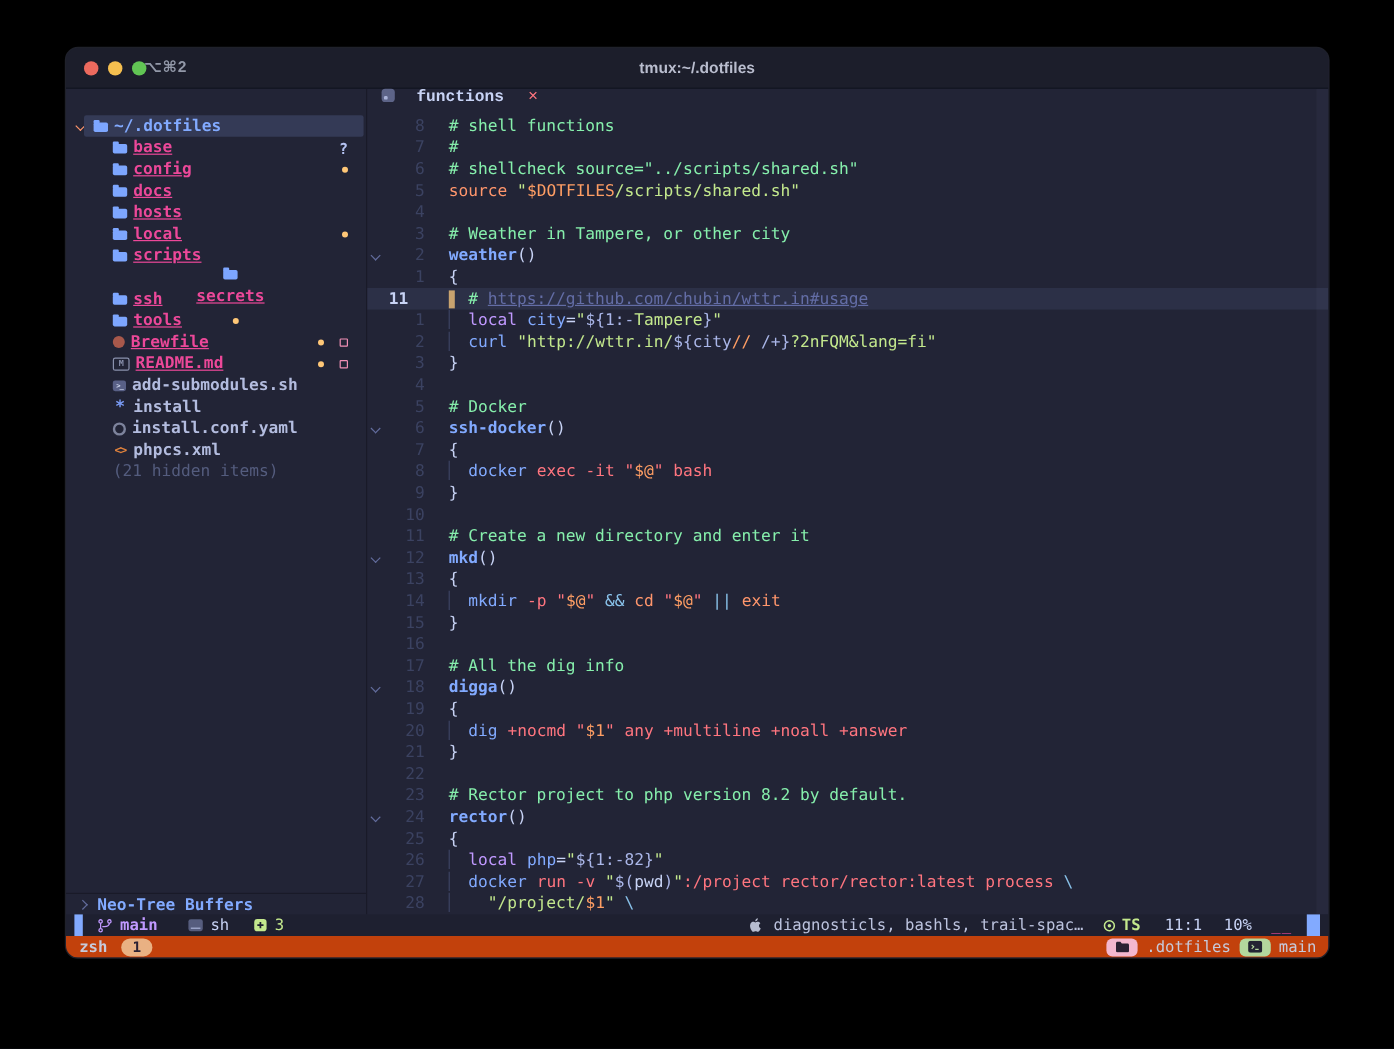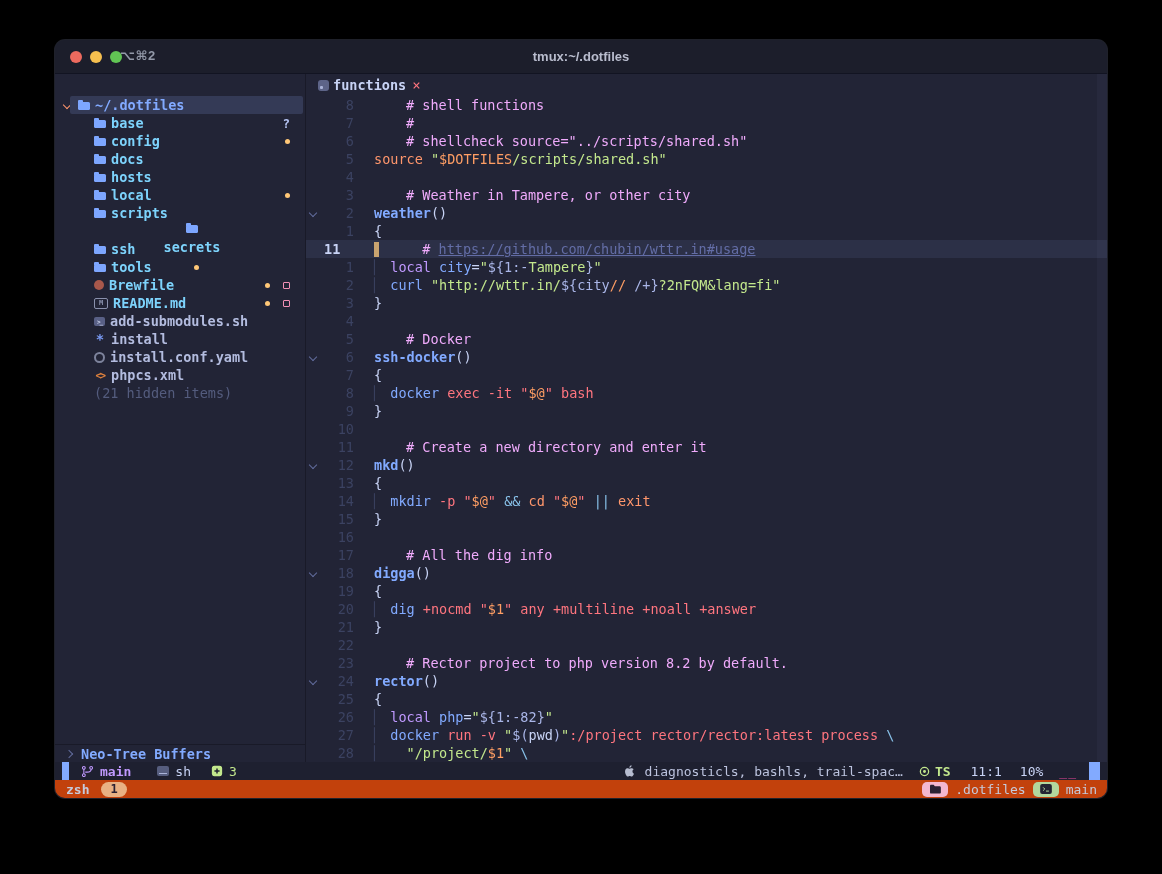--- a/index.html
+++ b/index.html
@@ -12,34 +12,34 @@
   .titlebar{height:33px;background:#1c1e2b;border-bottom:1px solid #121422;position:relative;
             display:flex;align-items:center;justify-content:center;}
   .lights{position:absolute;left:15px;top:11px;display:flex;gap:8px;}
   .light{width:12px;height:12px;border-radius:50%;}
   .l-close{background:#ec6a5e;}.l-min{background:#f5bf4f;}.l-zoom{background:#61c554;}
   .shortcut{position:absolute;left:65px;top:8px;color:#9298a8;
             font:600 13px "Liberation Sans","DejaVu Sans",sans-serif;letter-spacing:.5px;}
   .wtitle{color:#b9bdce;font:700 13px "Liberation Sans","DejaVu Sans",sans-serif;}
   
   .vsep{position:absolute;left:250px;top:34px;width:1px;height:688px;background:#191a28;}
-  .tabline{position:absolute;left:251px;top:34px;right:0;height:22px;display:flex;align-items:center;
-           padding-left:12px;gap:4px;}
+  .tabline{position:absolute;left:251px;top:34px;right:0;height:22px;display:flex;
+           padding-left:12px;gap:18px;font-family:Liberation Mono, monospace;}
   .tabicon{width:11px;height:11px;background:#5d6488;border-radius:3px;position:relative;flex:none;}
   .tabicon::after{content:"";position:absolute;left:2px;bottom:2px;width:3px;height:3px;
                   background:#aab3d8;border-radius:1px;}
   .tablabel{color:#c8d3f5;font-weight:700;font-size:13.5px;}
   .tabclose{color:#ff757f;font-size:14px;line-height:1;margin-left:2px;}
   
   .side-rows{position:absolute;left:0;top:56px;width:250px;height:648px;padding:0 2px 0 15px;
              box-sizing:border-box;font-size:13.5px;}
   .srow{height:18px;display:flex;align-items:center;gap:5px;box-sizing:border-box;padding-right:13px;}
   .srow.sel{background:#343a56;border-radius:2px;}
   .slabel{font-weight:700;white-space:pre;}
-  .c-blue{color:#82aaff;}.c-yellow{color:#7dd3fc;}.c-fg{color:#b3bcdf;font-weight:600;}
+  .c-blue{color:#82aaff;}.c-yellow{color:#ec4899;text-decoration:underline;}.c-fg{color:#b3bcdf;font-weight:600;}
   .c-muted{color:#545c7e;font-weight:400;}
   .spacer{flex:1;}
   .ntitle-row{position:absolute;left:7px;top:56px;height:18px;display:flex;align-items:center;gap:9px;
               padding-left:2px;}
   .ntitle{color:#82aaff;font-weight:700;font-size:13.5px;}
   .chev{width:5px;height:5px;border-left:1.6px solid #626c9c;border-bottom:1.6px solid #626c9c;
         transform:rotate(-45deg);display:inline-block;}
   .chev-o{border-color:#ff966c;}
   .chev-r{transform:rotate(-135deg);}
   
@@ -68,21 +68,21 @@
   .code{position:absolute;left:251px;top:56px;right:0;height:666px;overflow:hidden;}
   .crow{height:18px;display:flex;align-items:center;font-size:13.5px;}
   .crow.cursorline{background:#2c3047;}
   .fold{width:14px;flex:none;display:flex;justify-content:center;align-items:center;}
   .lnum{width:34px;flex:none;text-align:right;color:#3b4261;white-space:pre;}
   .lnum.cur-n{text-align:left;color:#c8d3f5;font-weight:700;padding-left:4px;width:30px;}
   .ltext{padding-left:20px;white-space:pre;}
   .g{color:#3b4261;}
   .cursor-block{display:inline-block;width:0.62ch;height:15px;background:#c9a36f;
                 vertical-align:text-bottom;margin-right:0.38ch;}
-  .tk-cm{color:#f0abfc;margin-left:32px;} .tk-cmu{color:#636da6;text-decoration:underline;}
+  .tk-cm{color:#86efac;} .tk-cmu{color:#636da6;text-decoration:underline;}
   .tk-kw{color:#ff966c;} .tk-fn{color:#82aaff;font-weight:700;}
   .tk-pu{color:#c099ff;} .tk-id{color:#82aaff;}
   .tk-st{color:#c3e88d;} .tk-va{color:#ff9e64;}
   .tk-ar{color:#ff757f;} .tk-op{color:#89c2ea;}
   .tk-cy{color:#aab6e8;} .tk-lt{color:#c8d3f5;}
   .scrollstrip{position:absolute;right:0;top:34px;width:10px;height:688px;
                background:rgba(200,210,245,.035);}
   
   .statusline{position:absolute;left:0;right:0;top:722px;height:18px;background:#1e2030;
               display:flex;align-items:center;font-size:13px;color:#c8d3f5;}

